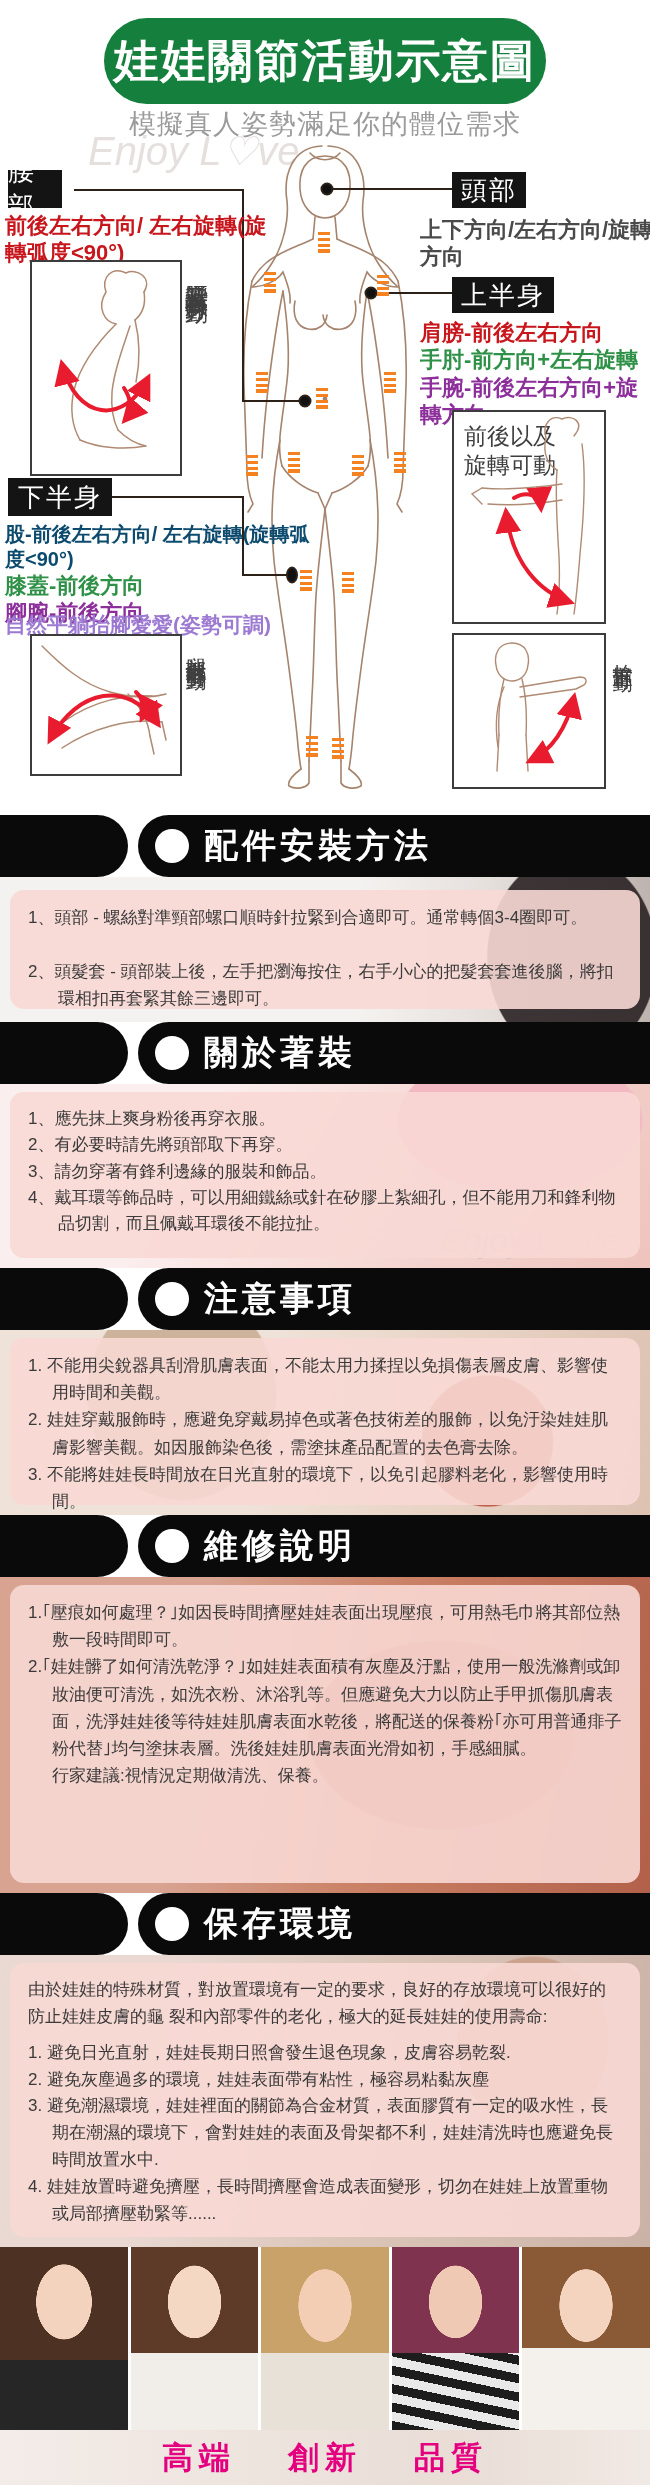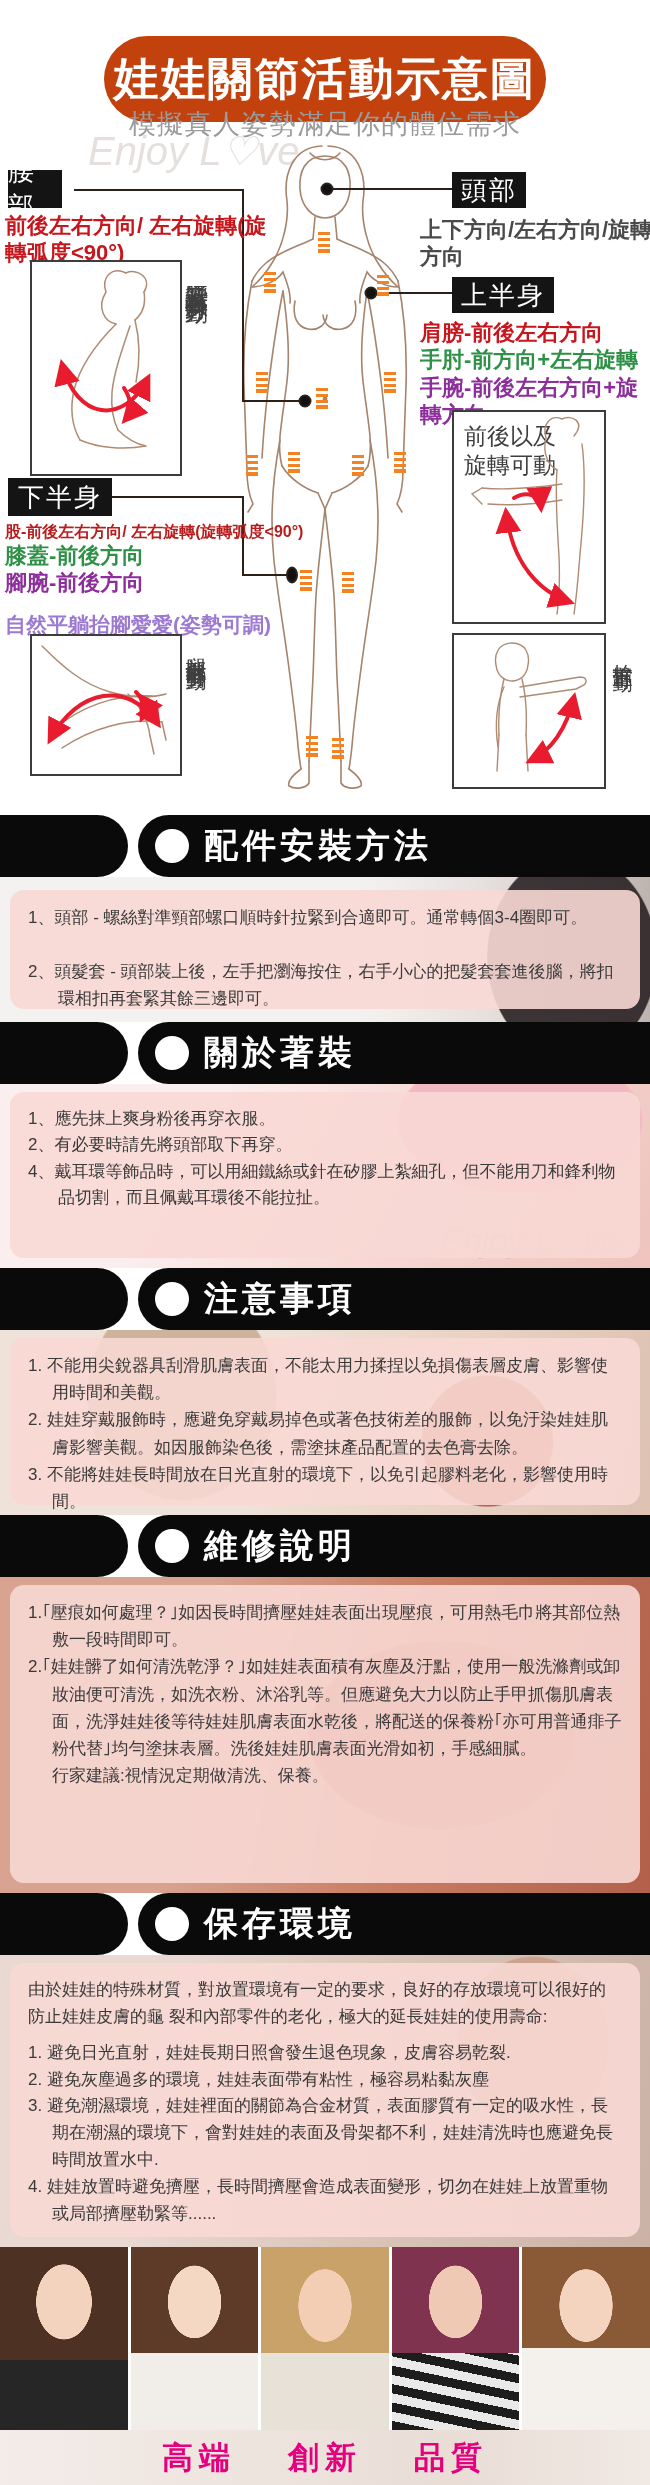--- a/index.html
+++ b/index.html
@@ -1,22 +1,22 @@
 <!DOCTYPE html>
 <html><head>
 <meta charset="utf-8">
 <style>
   html,body{margin:0;padding:0;background:#fff;}
   #page{position:relative;width:650px;height:2485px;overflow:hidden;background:#fff;
         font-family:"Liberation Sans",sans-serif;color:#333;}
   .abs{position:absolute;}
 
   
-  .title-pill{left:104px;top:18px;width:442px;height:86px;background:#c2410c;border-radius:44px;
-    display:flex;align-items:center;justify-content:center;color:#fff;font-size:45px;font-weight:bold;letter-spacing:2px;margin-top:18px;}
+  .title-pill{left:104px;top:18px;width:442px;height:86px;background:#15803d;border-radius:44px;
+    display:flex;align-items:center;justify-content:center;color:#fff;font-size:45px;font-weight:bold;letter-spacing:2px;}
   .subtitle{left:0;top:106px;width:650px;text-align:center;font-size:27px;color:#9b9b9b;letter-spacing:1px;}
   .watermark{font-family:Liberation Sans, sans-serif;font-style:italic;color:rgba(190,178,172,.4);pointer-events:none;}
 
   
   .diagram{left:0;top:140px;width:650px;height:676px;}
   .lblbox{background:#141414;color:#fff;font-size:26px;letter-spacing:2px;
     display:flex;align-items:center;justify-content:center;}
   .desc{line-height:1.24;font-weight:bold;}
   .red{color:#c8161d;} .green{color:#2e9147;} .purple{color:#8c2f9b;} .violet{color:#9d7ad2;}
   .gray{color:#4a4a4a;}
@@ -132,21 +132,21 @@
 
     <div class="abs lblbox" style="left:452px;top:137px;width:102px;height:36px;">上半身</div>
     <div class="abs" style="left:420px;top:179px;width:240px;">
       <div class="desc red" style="font-size:22px;">肩膀-前後左右方向</div>
       <div class="desc green" style="font-size:22px;">手肘-前方向+左右旋轉</div>
       <div class="desc purple" style="font-size:22px;">手腕-前後左右方向+旋轉方向</div>
     </div>
 
     <div class="abs lblbox" style="left:8px;top:338px;width:104px;height:38px;">下半身</div>
     <div class="abs" style="left:5px;top:382px;width:310px;">
-      <div class="desc red" style="font-size:16px;color:#b91c1c;">股-前後左右方向/ 左右旋轉(旋轉弧度&lt;90°)</div>
+      <div class="desc red" style="font-size:20px;color:#0c4a6e;">股-前後左右方向/ 左右旋轉(旋轉弧度&lt;90°)</div>
       <div class="desc green" style="font-size:22px;">膝蓋-前後方向</div>
       <div class="desc purple" style="font-size:22px;">腳腕-前後方向</div>
     </div>
     <div class="abs desc violet" style="left:5px;top:472px;width:420px;font-size:21px;">自然平躺抬腳愛愛(姿勢可調)</div>
 
     <div class="abs inset" style="left:30px;top:120px;width:148px;height:212px;">
       <svg width="144" height="208" viewBox="0 0 144 208">
         <g stroke="#b08a72" stroke-width="1.5" fill="none" stroke-linecap="round">
           <path d="M112,30 C121,15 104,6 94,11 C80,4 69,15 74,30 C64,46 73,60 84,62"></path>
           <path d="M84,62 C64,82 48,104 42,128 C38,146 40,164 48,178"></path>
@@ -238,20 +238,21 @@
       <div class="bullet"></div>
       <div class="band-title">關於著裝</div>
     </div>
   </div>
   <div class="abs content" style="top:1084px;height:184px;">
     <div class="photo" style="background:radial-gradient(220px 130px at 80% 20%, #f2b9c2 0 55%, rgba(0,0,0,0) 56%),linear-gradient(120deg,#fbeeee 0 30%,#f6d9d5 60%,#eec4bd 100%);"></div>
     <div class="abs watermark" style="right:30px;bottom:8px;font-size:34px;">Enjoy L♡ve</div>
     <div class="pinkbox" style="top:8px;bottom:10px;line-height:1.55;">
       <div class="it">1、應先抹上爽身粉後再穿衣服。</div>
       <div class="it">2、有必要時請先將頭部取下再穿。</div>
+      <div class="it">3、請勿穿著有鋒利邊緣的服裝和飾品。</div>
       <div class="it">4、戴耳環等飾品時，可以用細鐵絲或針在矽膠上紮細孔，但不能用刀和鋒利物品切割，而且佩戴耳環後不能拉扯。</div>
     </div>
   </div>
 
   <div class="abs band" style="top:1268px;">
     <div class="band-left"></div>
     <div class="band-main">
       <div class="bullet"></div>
       <div class="band-title">注意事項</div>
     </div>

